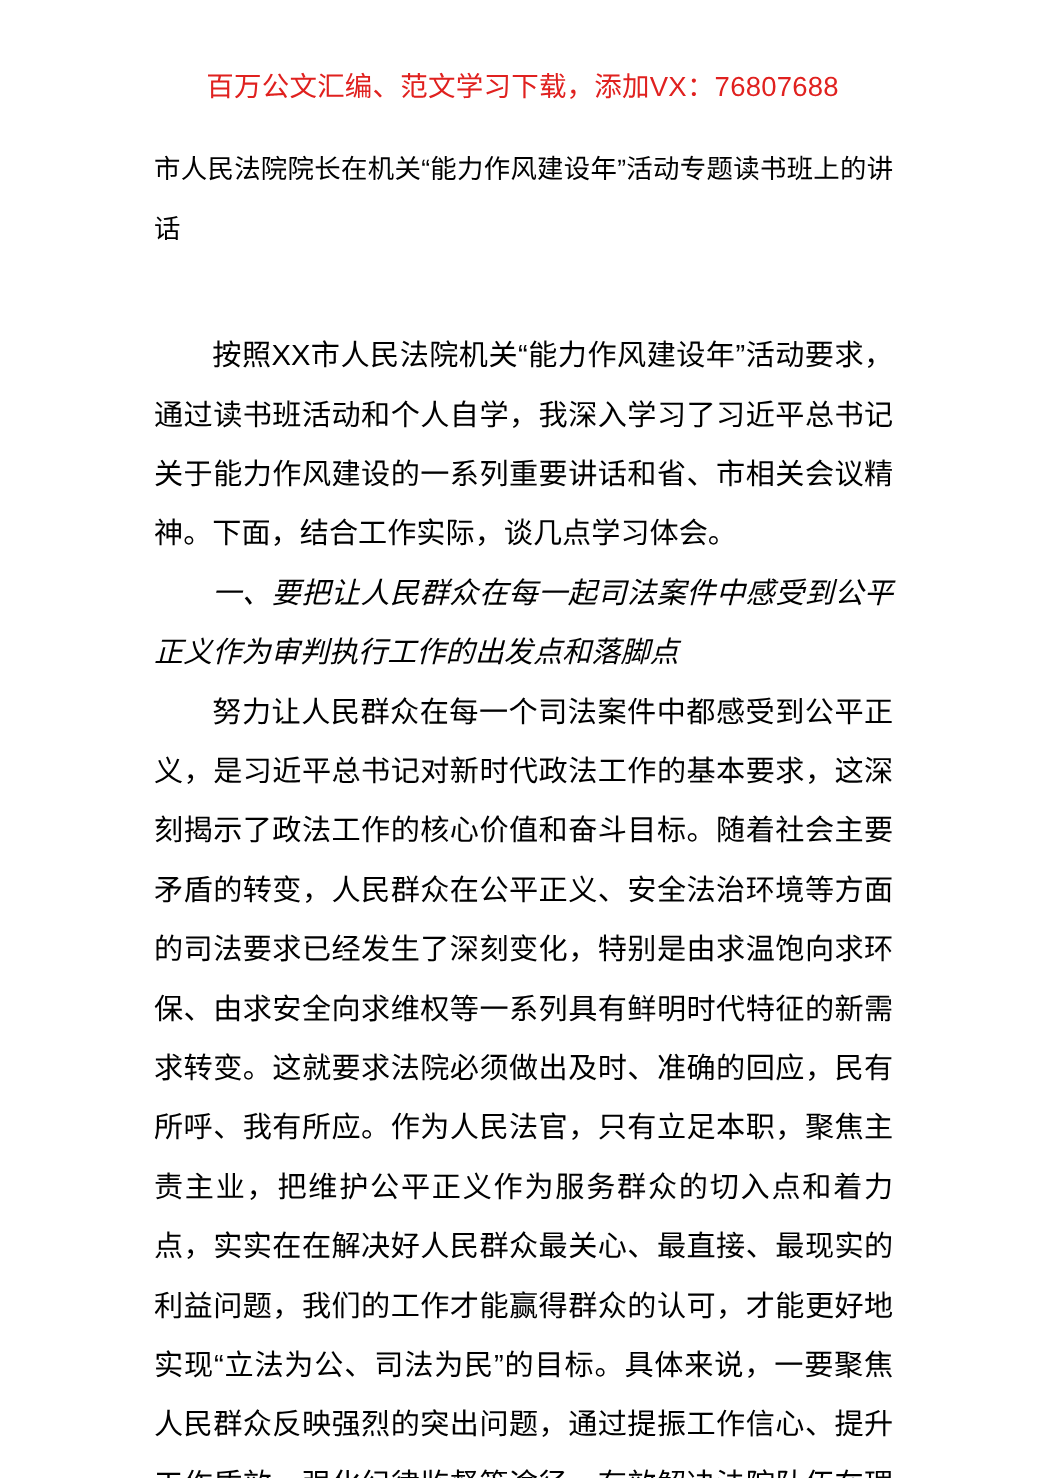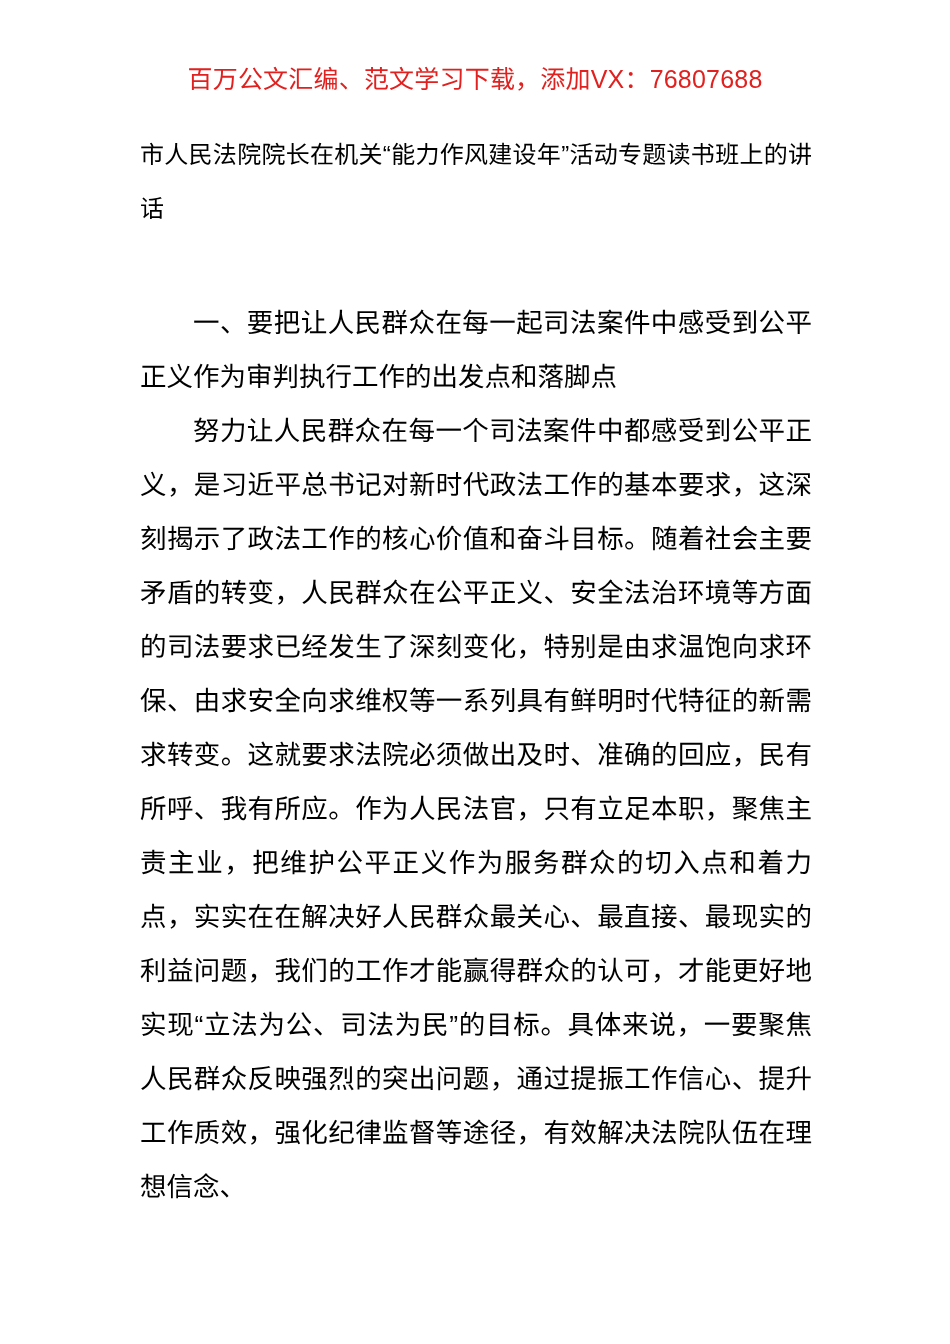--- a/index.html
+++ b/index.html
@@ -76,20 +76,21 @@
 
   p.heading {
     font-size: 26.5px;
     line-height: 54px;
     text-align: justify;
     text-align-last: left;
     text-indent: 53px;
     margin: 0;
     letter-spacing: 0px;
     font-family: "Liberation Sans", "DejaVu Sans", sans-serif;
+    font-style: italic;
   }
 
   
   .clip {
     position: absolute;
     top: 0;
     left: 0;
     width: 950px;
     height: 1344px;
     overflow: hidden;
@@ -102,20 +103,21 @@
   <div class="clip">
 
     <div class="promo-header">百万公文汇编、范文学习下载，添加VX：76807688</div>
 
     <div class="doc-body">
 
       <h1 class="doc-title">市人民法院院长在机关“能力作风建设年”活动专题读书班上的讲话</h1>
 
       <div class="spacer-after-title"></div>
 
+      <p class="para">按照XX市人民法院机关“能力作风建设年”活动要求，通过读书班活动和个人自学，我深入学习了习近平总书记关于能力作风建设的一系列重要讲话和省、市相关会议精神。下面，结合工作实际，谈几点学习体会。</p>
 
       <p class="heading">一、要把让人民群众在每一起司法案件中感受到公平正义作为审判执行工作的出发点和落脚点</p>
 
       <p class="para">努力让人民群众在每一个司法案件中都感受到公平正义，是习近平总书记对新时代政法工作的基本要求，这深刻揭示了政法工作的核心价值和奋斗目标。随着社会主要矛盾的转变，人民群众在公平正义、安全法治环境等方面的司法要求已经发生了深刻变化，特别是由求温饱向求环保、由求安全向求维权等一系列具有鲜明时代特征的新需求转变。这就要求法院必须做出及时、准确的回应，民有所呼、我有所应。作为人民法官，只有立足本职，聚焦主责主业，把维护公平正义作为服务群众的切入点和着力点，实实在在解决好人民群众最关心、最直接、最现实的利益问题，我们的工作才能赢得群众的认可，才能更好地实现“立法为公、司法为民”的目标。具体来说，一要聚焦人民群众反映强烈的突出问题，通过提振工作信心、提升工作质效，强化纪律监督等途径，有效解决法院队伍在理想信念、</p>
 
     </div>
 
   </div>
 </div>
 

